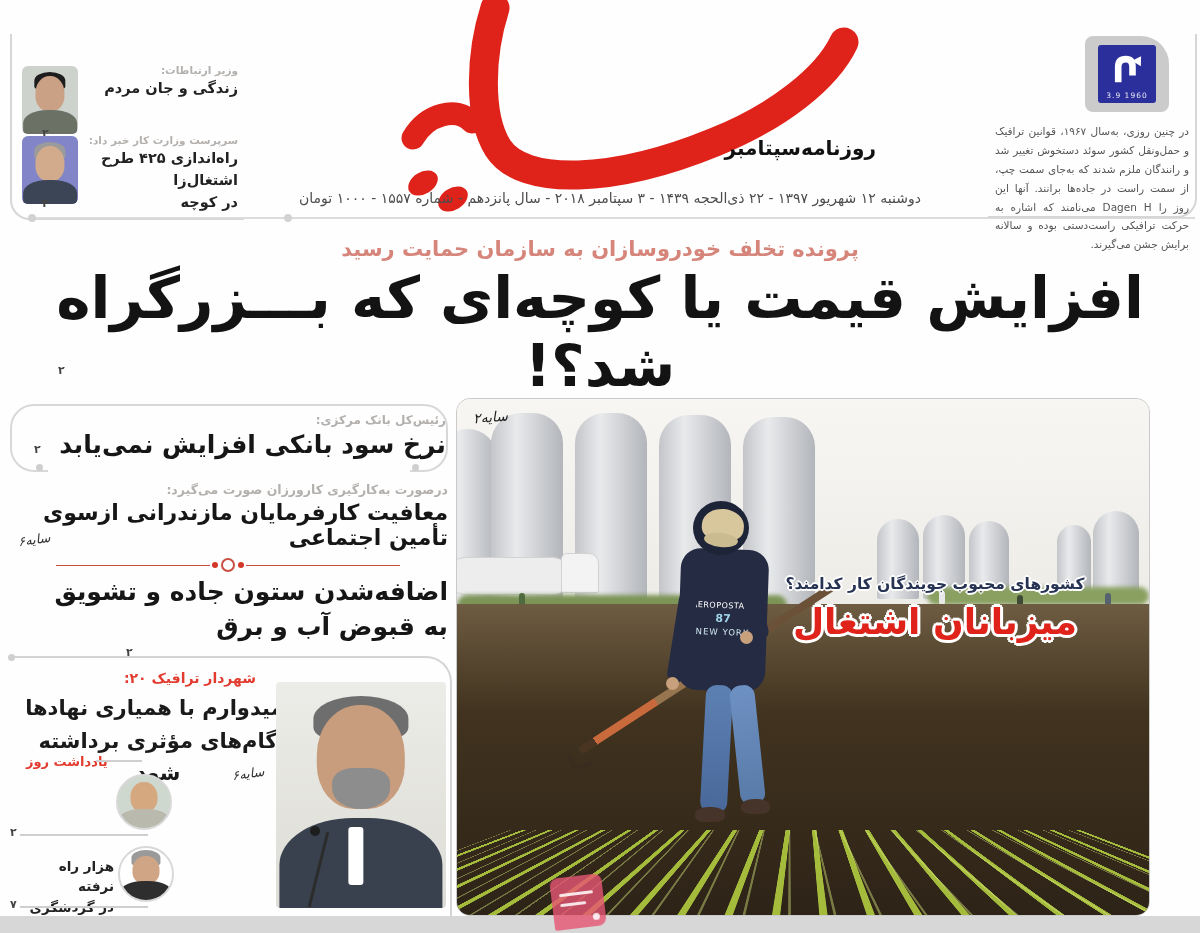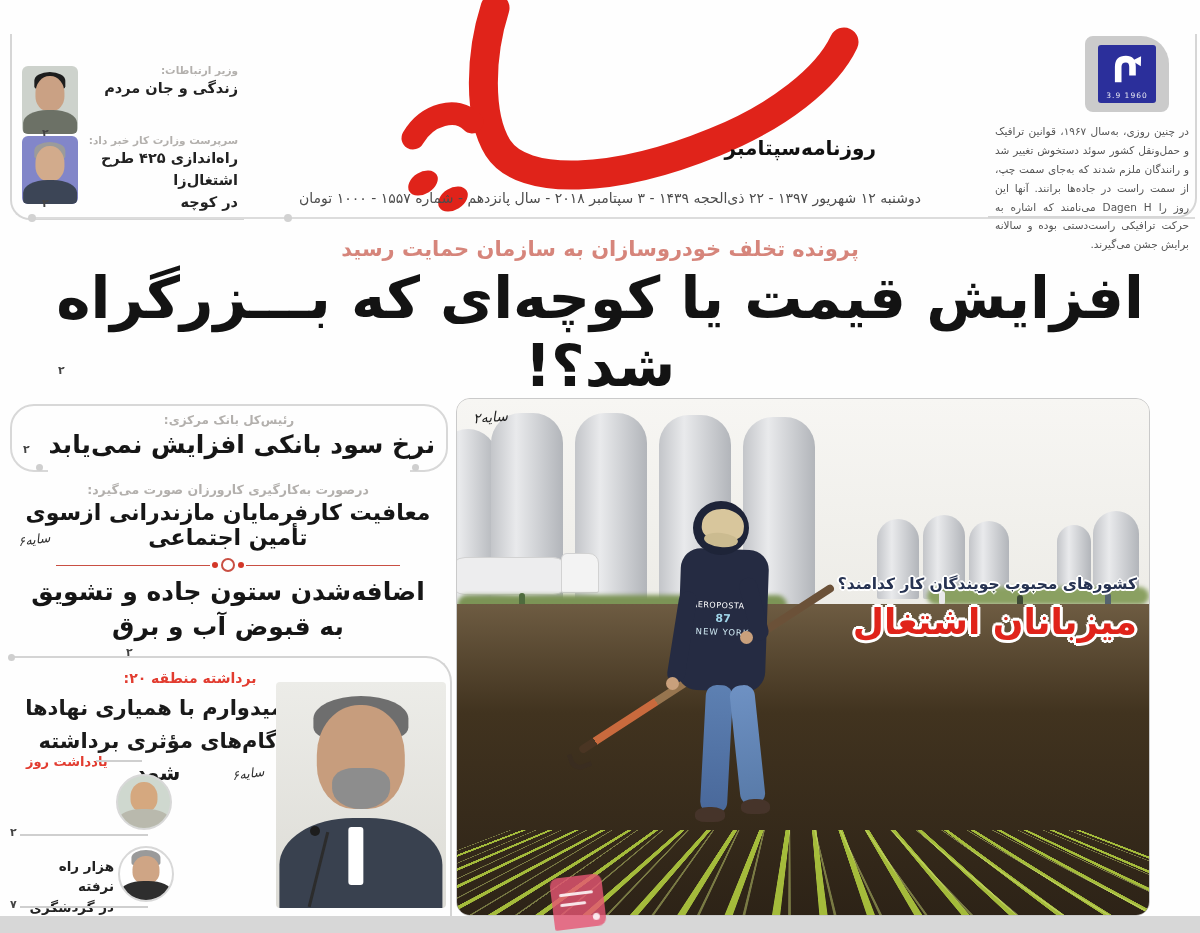--- a/index.html
+++ b/index.html
@@ -1,20 +1,20 @@
 <!DOCTYPE html>
 <html lang="fa"><head>
 <meta charset="utf-8">
 <style>
   html,body{margin:0;padding:0;background:#eee;}
   .page{position:relative;width:1200px;height:933px;background:#fefefe;overflow:hidden;
         font-family:"DejaVu Sans",sans-serif;color:#1a1a1a;}
   .abs{position:absolute;}
   .rtl{direction:rtl;unicode-bidi:embed;}
-  .center{text-align:center;}
+  .center{}
 
   
   .tl-block{left:10px;top:34px;width:232px;height:184px;
             border-left:2px solid #d6d6d6;border-bottom:2px solid #d6d6d6;
             border-bottom-left-radius:20px;}
   .tl-item{position:absolute;left:6px;width:220px;height:80px;}
   .mini-photo{position:absolute;left:4px;top:4px;width:56px;height:68px;border-radius:6px;overflow:hidden;}
   .mini-text{position:absolute;right:0;top:2px;width:152px;text-align:right;}
   .kicker-gray{color:#b3b0ad;font-size:10.5px;font-weight:bold;}
   .mini-head{font-size:14.5px;font-weight:bold;line-height:1.5;color:#222;margin-top:2px;}
@@ -112,21 +112,21 @@
   .chest .l3{font-size:8.5px;color:#cfe8f2;letter-spacing:1px;}
   .hood{left:236px;top:102px;width:56px;height:54px;background:#1e2438;border-radius:50%;}
   .cap{left:245px;top:110px;width:42px;height:32px;background:#d8c69c;border-radius:50% 50% 40% 40%;transform:rotate(6deg);}
   .brim{left:247px;top:134px;width:34px;height:14px;background:#cbbb90;border-radius:50%;transform:rotate(6deg);}
   .arm{background:#252b42;border-radius:9px;}
   .hand{width:13px;height:13px;border-radius:50%;background:#c9a07c;}
   .leg{border-radius:11px;}
   .boot{background:#46342a;border-radius:45% 45% 35% 35%;}
   .photo-ref{left:16px;top:10px;font-family:"DejaVu Serif",serif;font-style:italic;font-size:14px;color:#222;
              transform:rotate(-5deg);}
-  .overlay{right:12px;top:176px;width:420px;direction:rtl;text-align:right;}
+  .overlay{right:4px;top:176px;width:420px;direction:rtl;text-align:center;}
   .ov-kicker{font-size:15.5px;font-weight:bold;color:#273352;
      text-shadow:-2px 0 #fff,2px 0 #fff,0 -2px #fff,0 2px #fff,-1px -1px #fff,1px 1px #fff,1px -1px #fff,-1px 1px #fff;}
   .ov-head{margin-top:8px;font-size:36px;font-weight:bold;color:#e0231a;
      text-shadow:-3px 0 #fff,3px 0 #fff,0 -3px #fff,0 3px #fff,-2px -2px #fff,2px 2px #fff,2px -2px #fff,-2px 2px #fff;}
 
   .bottom-bar{left:0;top:916px;width:1200px;height:17px;background:#d7d7d7;}
   .watermark{left:552px;top:876px;width:52px;height:52px;background:rgba(230,85,115,.8);
              border-radius:8px 8px 8px 2px;transform:rotate(-7deg);z-index:5;}
   .wm-line{position:absolute;left:8px;height:3px;background:rgba(255,255,255,.85);border-radius:2px;}
 </style>
@@ -225,21 +225,21 @@
     </div>
 
     <div class="abs rtl center head-md" style="left:0;top:176px;width:440px;line-height:1.4;">
       <span>اضافه‌شدن ستون جاده و تشویق</span><br>
       <span>به قبوض آب و برق</span>
     </div>
     <span class="abs pagenum" style="left:118px;top:248px;">۲</span>
 
     <div class="tab2">
       <span class="enddot" style="left:-2px;top:-4px;"></span>
-      <div class="rtl kicker-red" style="position:absolute;left:60px;top:12px;width:240px;text-align:center;">برداشته منطقه ۲۰:</div>
+      <div class="rtl kicker-red" style="position:absolute;left:60px;top:12px;width:240px;text-align:center;">شهردار ترافیک ۲۰:</div>
       <div class="rtl" style="position:absolute;left:6px;top:34px;width:284px;text-align:center;font-size:21px;font-weight:bold;line-height:1.55;">
         <span>امیدوارم با همیاری نهادها</span><br>
         <span>گام‌های مؤثری برداشته شود</span>
       </div>
       <span class="saye-ref" style="position:absolute;left:222px;top:108px;">۶سایه</span>
 
       <div class="mayor-photo" style="background:linear-gradient(#ecece8,#dddcd6);">
         <div class="portrait">
           <span class="p-hair" style="background:#6e6e6e;top:6%;height:20%;border-radius:50% 50% 30% 30%;"></span>
           <span class="p-head" style="background:#c79d7d;top:10%;height:46%;"></span>

